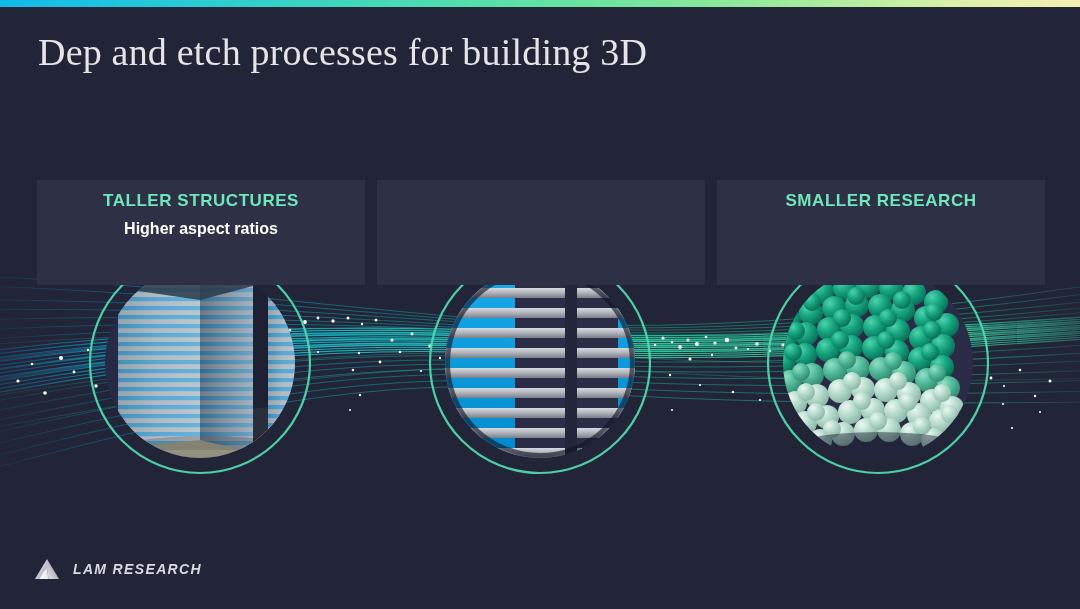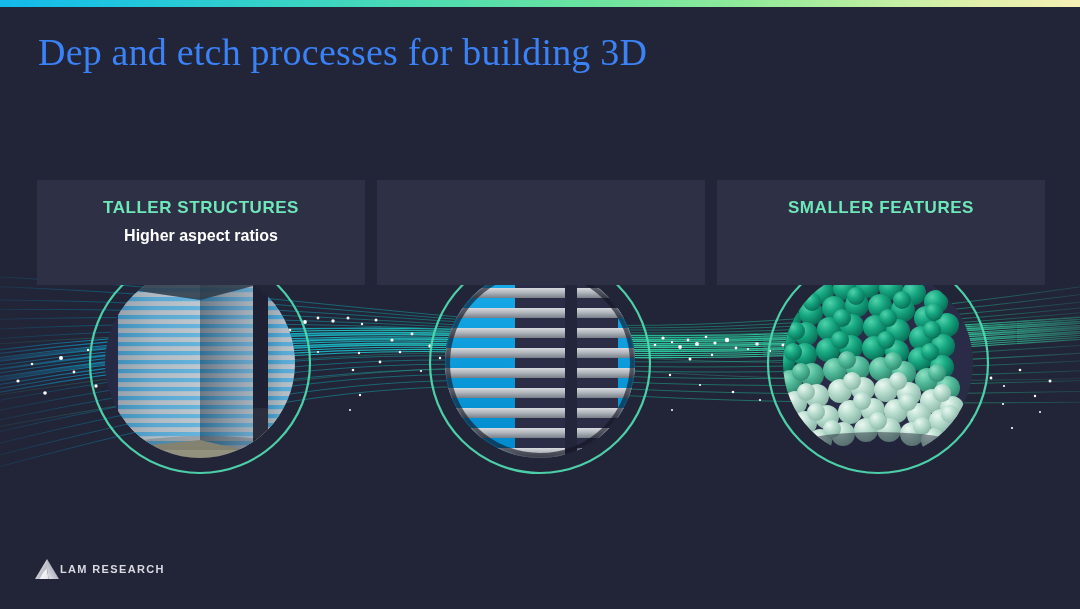--- a/index.html
+++ b/index.html
@@ -35,21 +35,21 @@
 
   
   #title {
     position: absolute;
     left: 38px; top: 30px;
     width: 900px;
     font-family: "Liberation Serif", "DejaVu Serif", serif;
     font-size: 38px;
     font-weight: 400;
     letter-spacing: 0.2px;
-    color: #3b82f6;
+    color: #e5e5e5;
     z-index: 30;
     white-space: nowrap;
   }
 
   
   #artwork {
     position: absolute;
     left: 0; top: 0;
     width: 1080px; height: 609px;
     z-index: 5;
@@ -64,21 +64,21 @@
     z-index: 20;
   }
   #panel-0 { left: 37px;  width: 328px; }
   #panel-1 { left: 377px; width: 328px; }
   #panel-2 { left: 717px; width: 328px; }
 
   .panel-inner {
     position: absolute;
     top: 0; left: 0; width: 100%;
     text-align: center;
-    padding-top: 17px;
+    padding-top: 10px;
   }
   .panel-title {
     font-size: 17px;
     font-weight: bold;
     letter-spacing: 0.55px;
     color: #6ee7b9;
     line-height: 22px;
     white-space: nowrap;
   }
   .panel-sub {
@@ -95,25 +95,27 @@
 
   
   #logo {
     position: absolute;
     left: 34px; top: 558px;
     display: flex; align-items: center;
     z-index: 30;
   }
   #logo-mark { width: 26px; height: 22px; display:block; }
   #logo-text {
-    font-size: 11px;
+    margin-left: 13px;
+    font-size: 14px;
     font-weight: bold;
     letter-spacing: 1.35px;
     color: #d9d9e2;
     white-space: nowrap;
+    font-style: italic;
   }
 </style>
 </head>
 <body>
 
 <div id="slide">
 
   <div id="top-bar"></div>
 
   <svg id="artwork" viewBox="0 0 1080 609" preserveAspectRatio="none">
@@ -519,21 +521,21 @@
       <div class="panel-title">TALLER STRUCTURES</div>
       <div class="panel-sub">Higher aspect ratios</div>
     </div>
   </div>
   <div class="panel" id="panel-1">
     <div class="panel-inner">
     </div>
   </div>
   <div class="panel" id="panel-2">
     <div class="panel-inner">
-      <div class="panel-title">SMALLER FEATURES</div>
+      <div class="panel-title">SMALLER RESEARCH</div>
     </div>
   </div>
 
   <div id="title">Dep and etch processes for building 3D</div>
 
   <div id="logo">
     <svg id="logo-mark" viewBox="0 0 26 22">
       <defs>
         <linearGradient id="lgA" x1="0" y1="0" x2="1" y2="1">
           <stop offset="0%" stop-color="#ffffff"></stop>

